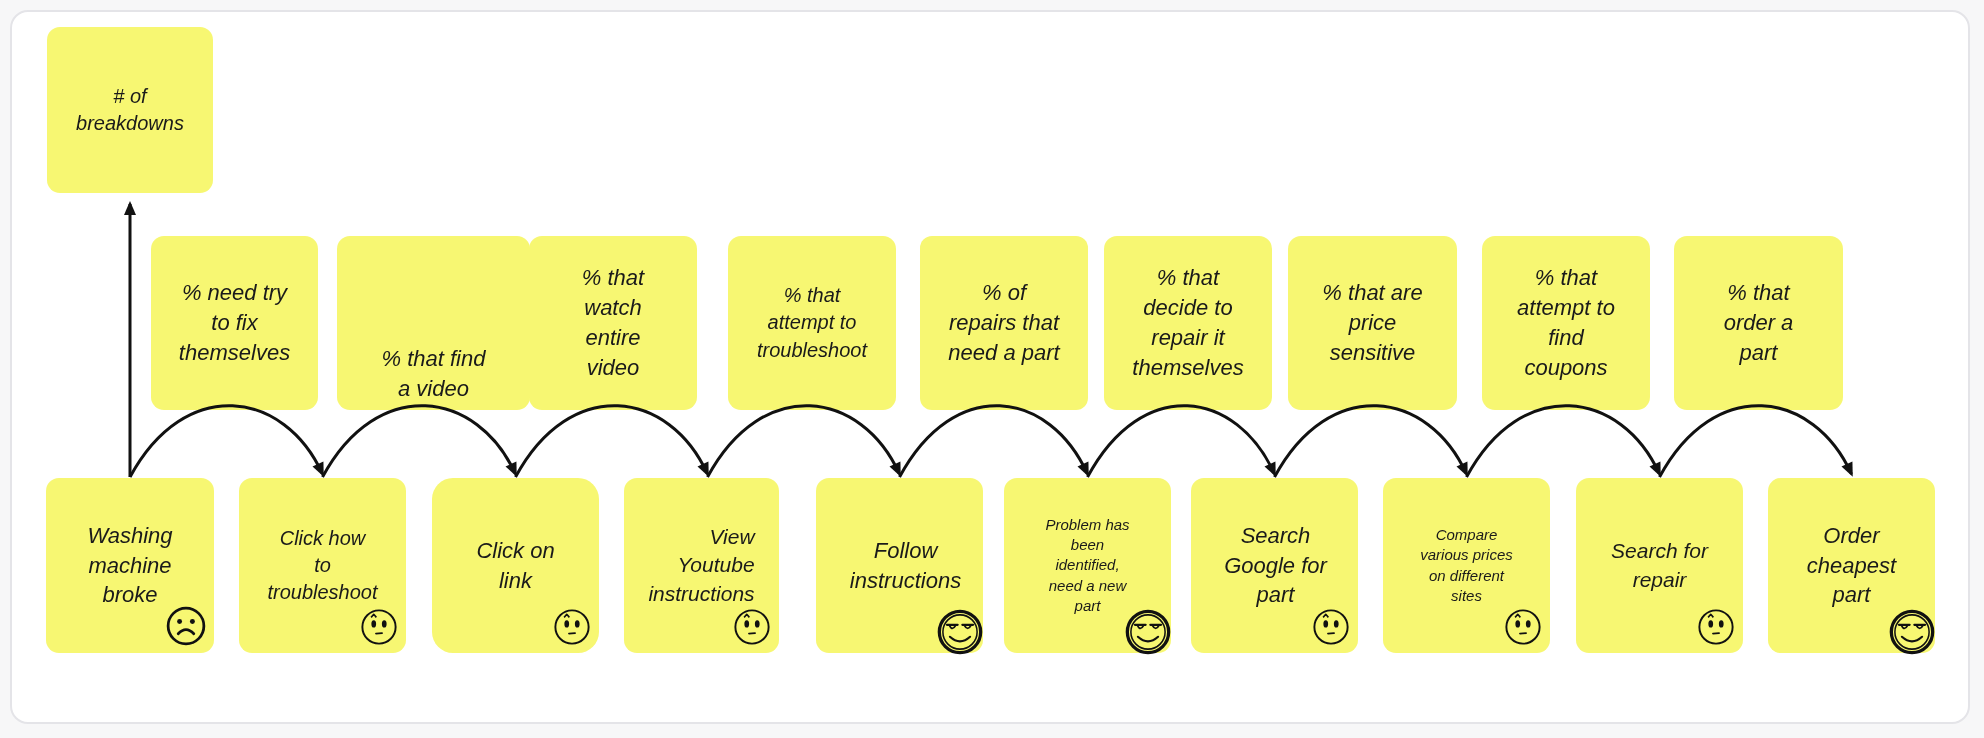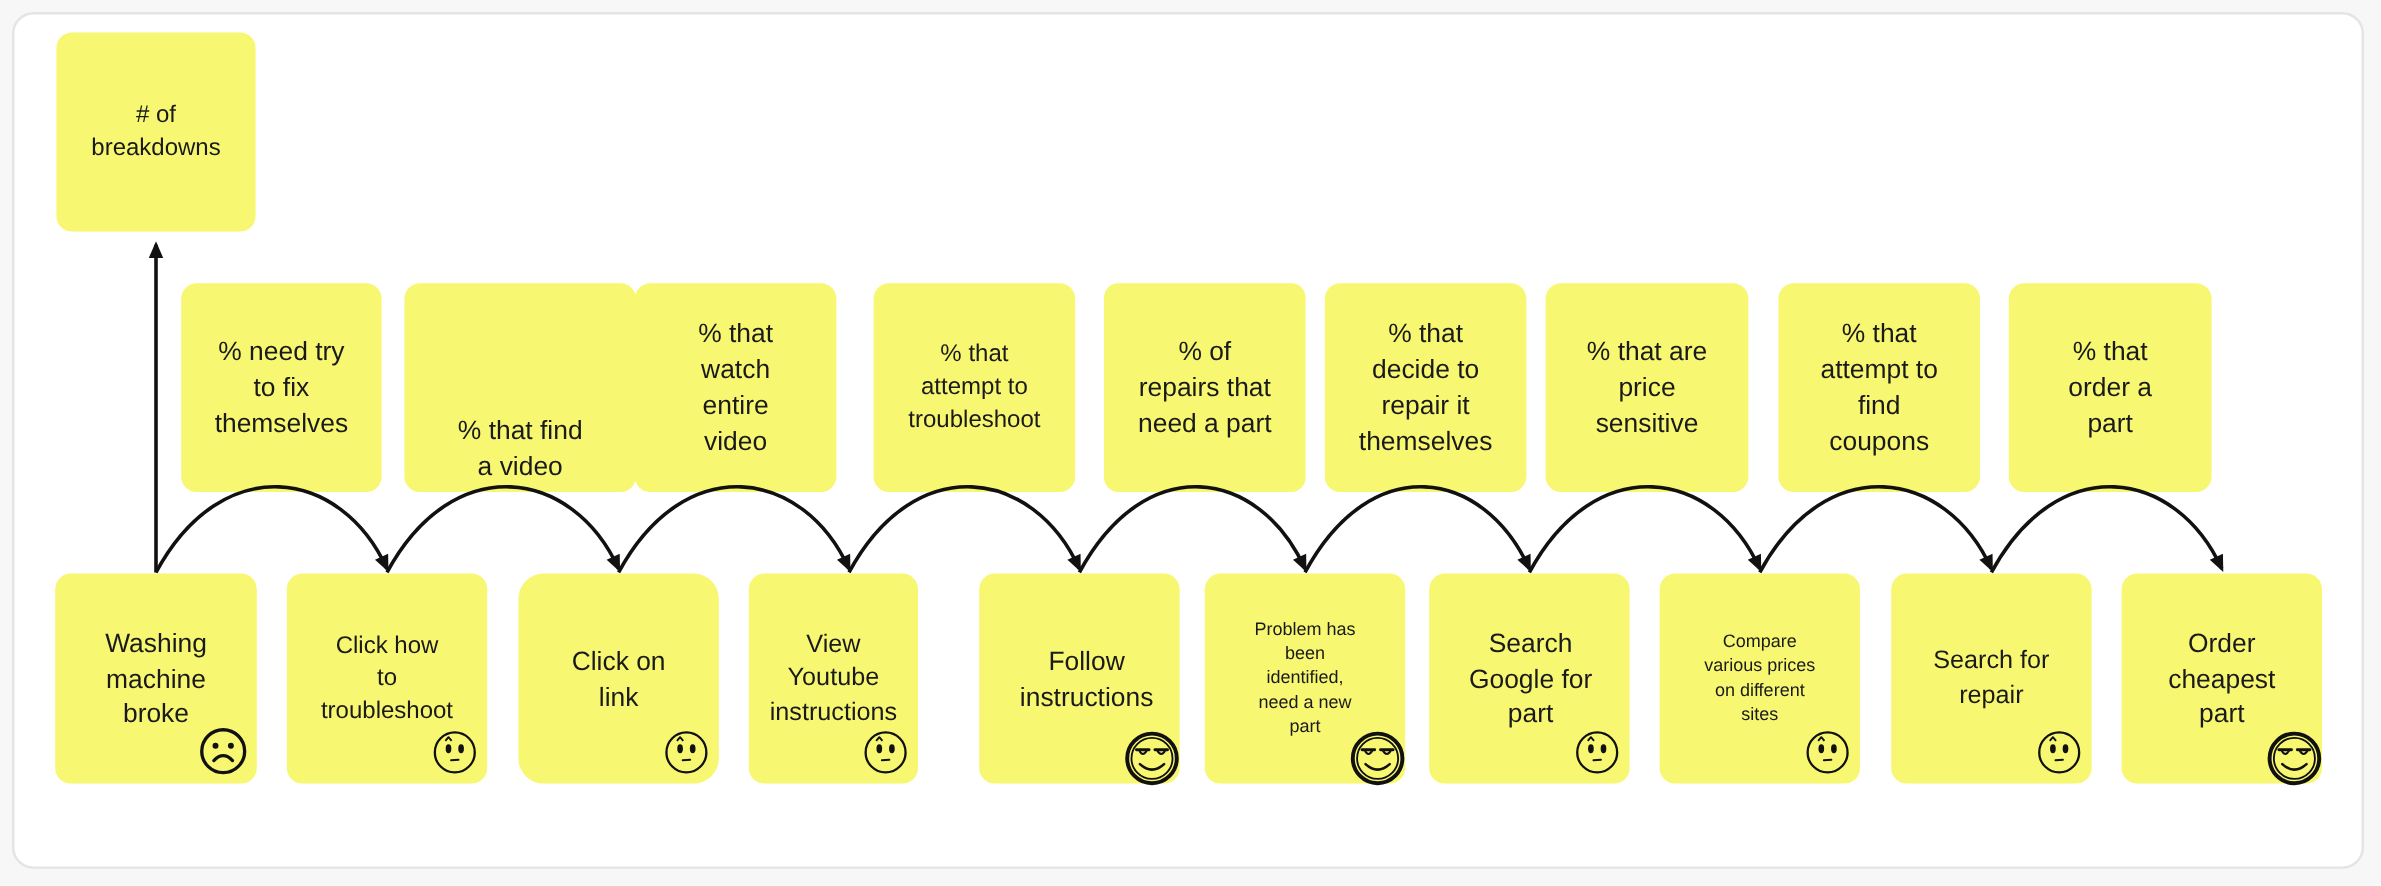--- a/index.html
+++ b/index.html
@@ -19,20 +19,21 @@
   .sticky{
     position:absolute;
     background:var(--sticky,#f7f772);
     border-radius:13px;
     display:flex;align-items:center;justify-content:center;
     text-align:center;
     color:var(--ink,#1a1a1a);
     line-height:1.36;
     padding:6px 8px;
     box-sizing:border-box;
+    font-style:italic;
   }
   .sticky-text{white-space:pre-line;}
   .face{position:absolute;right:6px;bottom:5px;line-height:0;}
   .face.smug{right:-2px;bottom:-4px;}
   #connectors{position:absolute;left:0;top:0;pointer-events:none;}
 </style>
 </head>
 <body>
 
 <div id="board" style="--bg: #f7f7f8; --card: #ffffff; --card-border: #e4e4e8; --sticky: #f7f772; --ink: #1a1a1a;">
@@ -116,21 +117,21 @@
       <span class="sticky-text">Click on
 link</span>
       <div class="face neutral"><svg viewBox="0 0 48 48" width="42" height="42">
           <circle cx="24" cy="24" r="19" fill="none" stroke="#111111" stroke-width="2.2"></circle>
           <path d="M15 13 L18 9.5 L21 13" fill="none" stroke="#111111" stroke-width="1.8" stroke-linejoin="round"></path>
           <ellipse cx="18" cy="20.5" rx="2.7" ry="4.2" fill="#111111"></ellipse>
           <ellipse cx="30" cy="20.5" rx="2.7" ry="4.2" fill="#111111"></ellipse>
           <path d="M20.5 31.5 L27.5 31" fill="none" stroke="#111111" stroke-width="2" stroke-linecap="round"></path>
         </svg></div>
     </div>
-    <div class="sticky" style="left: 624px; top: 478px; width: 141px; height: 175px; font-size: 21px;">
+    <div class="sticky" style="left: 624px; top: 478px; width: 155px; height: 175px; font-size: 21px; text-align: right;">
       <span class="sticky-text">View
 Youtube
 instructions</span>
       <div class="face neutral"><svg viewBox="0 0 48 48" width="42" height="42">
           <circle cx="24" cy="24" r="19" fill="none" stroke="#111111" stroke-width="2.2"></circle>
           <path d="M15 13 L18 9.5 L21 13" fill="none" stroke="#111111" stroke-width="1.8" stroke-linejoin="round"></path>
           <ellipse cx="18" cy="20.5" rx="2.7" ry="4.2" fill="#111111"></ellipse>
           <ellipse cx="30" cy="20.5" rx="2.7" ry="4.2" fill="#111111"></ellipse>
           <path d="M20.5 31.5 L27.5 31" fill="none" stroke="#111111" stroke-width="2" stroke-linecap="round"></path>
         </svg></div>

